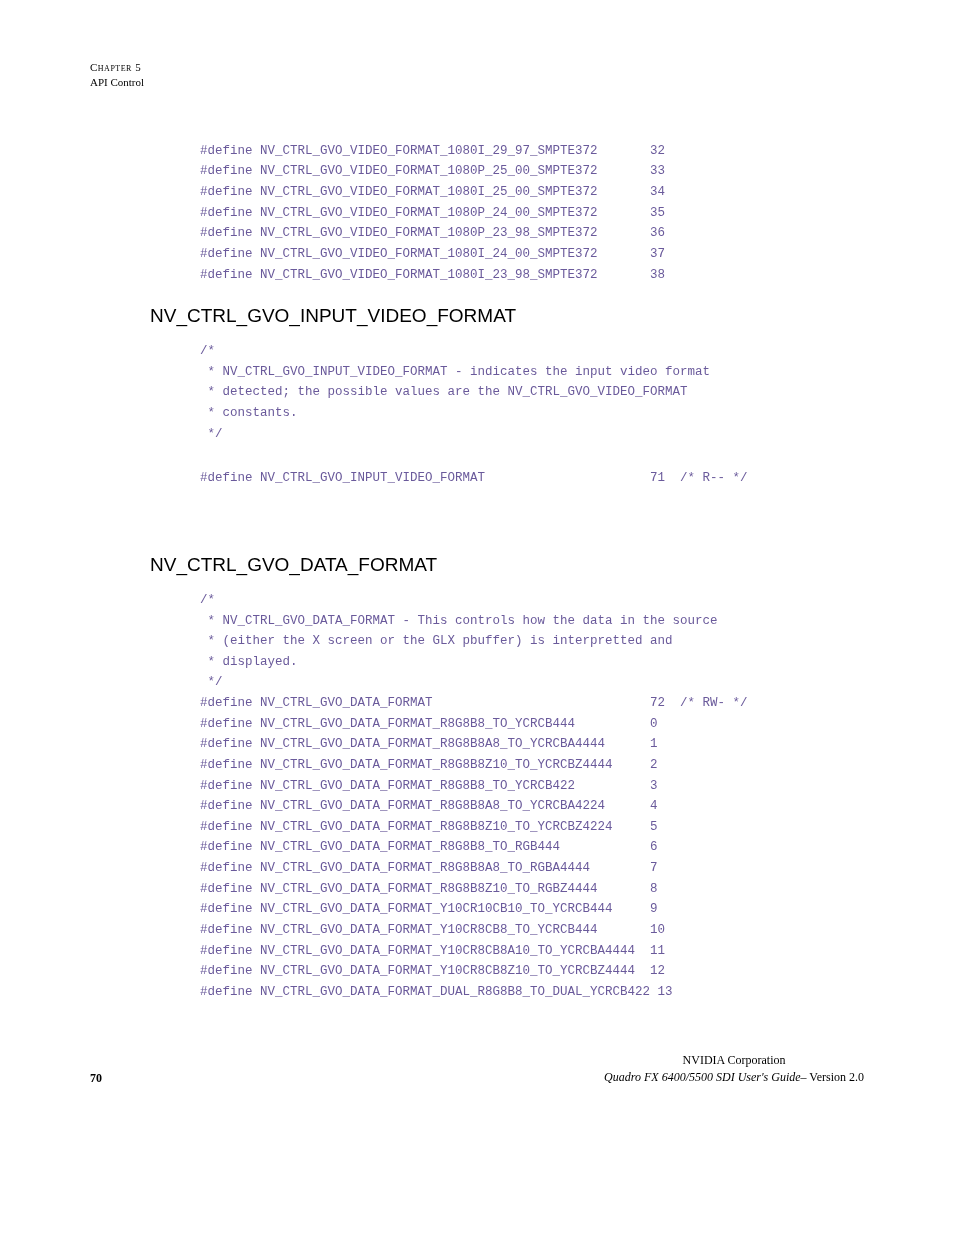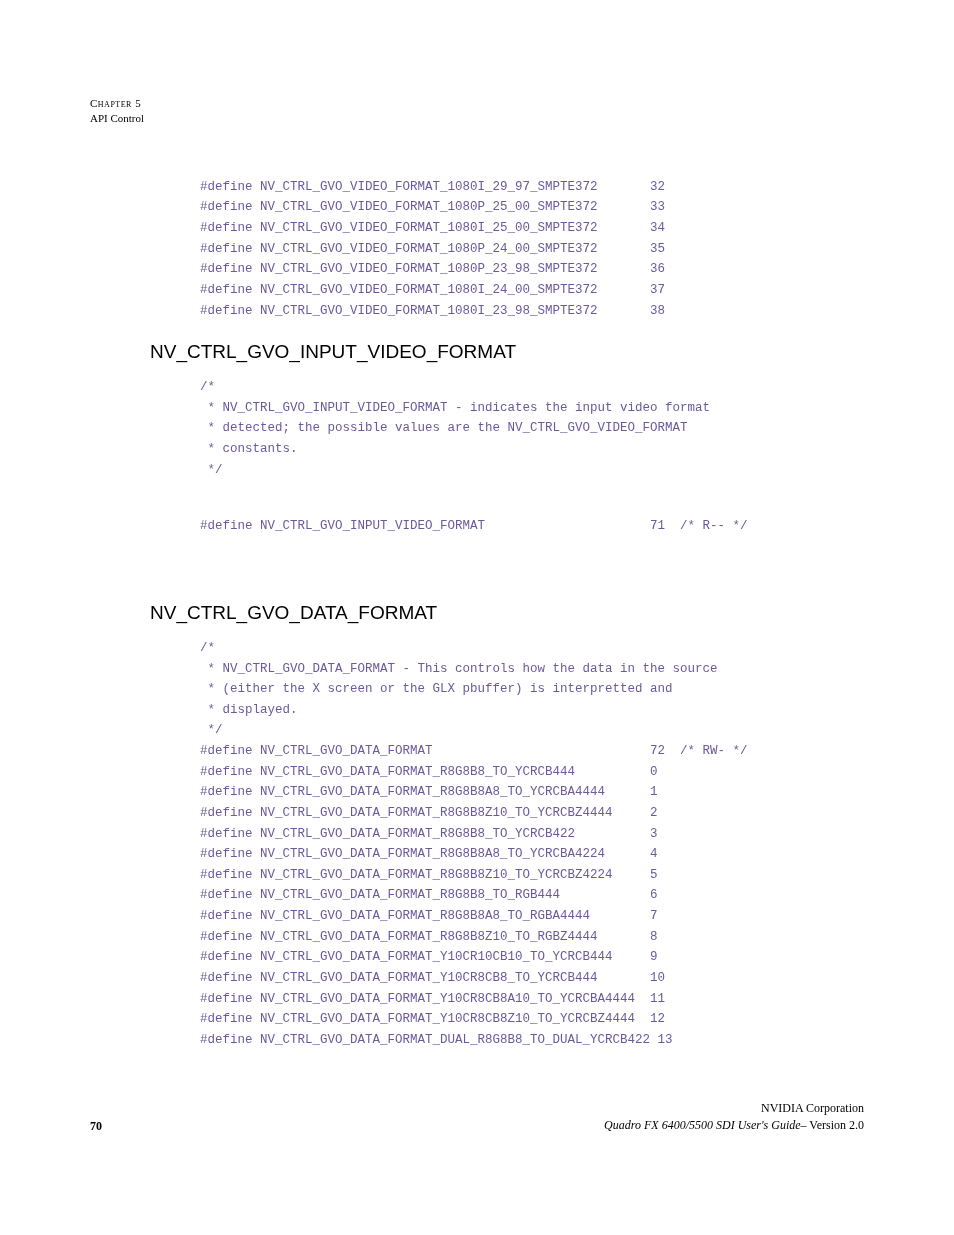--- a/index.html
+++ b/index.html
@@ -11,21 +11,20 @@
       background: #fff;
     }
     .header-text {
       font-size: 11px;
       line-height: 1.4;
       margin-bottom: 50px;
     }
     .header-chapter {
       font-variant: small-caps;
       letter-spacing: 0.5px;
-      margin-top: 36px;
     }
     .code-block {
       font-family: Liberation Mono, monospace;
       font-size: 12.5px;
       color: #6a5a9b;
       line-height: 1.65;
       margin-left: 110px;
       white-space: pre;
     }
     .section-heading {
@@ -48,21 +47,21 @@
       margin-top: 50px;
       display: flex;
       justify-content: space-between;
       align-items: flex-end;
       font-size: 12px;
     }
     .footer-left {
       font-weight: bold;
     }
     .footer-right {
-      text-align: right;
+      text-align: center;
       line-height: 1.4;
       font-family: Liberation Serif, serif;
     }
     .footer-italic {
       font-style: italic;
     }
   </style>
 </head>
 <body>
 
@@ -80,21 +79,21 @@
 #define NV_CTRL_GVO_VIDEO_FORMAT_1080I_23_98_SMPTE372       38</div>
 
 <h2 class="section-heading">NV_CTRL_GVO_INPUT_VIDEO_FORMAT</h2>
 
 <div class="comment-block">/*
  * NV_CTRL_GVO_INPUT_VIDEO_FORMAT - indicates the input video format
  * detected; the possible values are the NV_CTRL_GVO_VIDEO_FORMAT
  * constants.
  */</div>
 
-<div class="code-block" style="margin-top:36px" id="sec1-define">#define NV_CTRL_GVO_INPUT_VIDEO_FORMAT                      71  /* R-- */</div>
+<div class="code-block" style="margin-top:24px" id="sec1-define">#define NV_CTRL_GVO_INPUT_VIDEO_FORMAT                      71  /* R-- */</div>
 
 <h2 class="section-heading" style="margin-top:65px">NV_CTRL_GVO_DATA_FORMAT</h2>
 
 <div class="comment-block">/*
  * NV_CTRL_GVO_DATA_FORMAT - This controls how the data in the source
  * (either the X screen or the GLX pbuffer) is interpretted and
  * displayed.
  */</div>
 
 <div class="code-block" style="" id="sec2-defines">#define NV_CTRL_GVO_DATA_FORMAT                             72  /* RW- */

